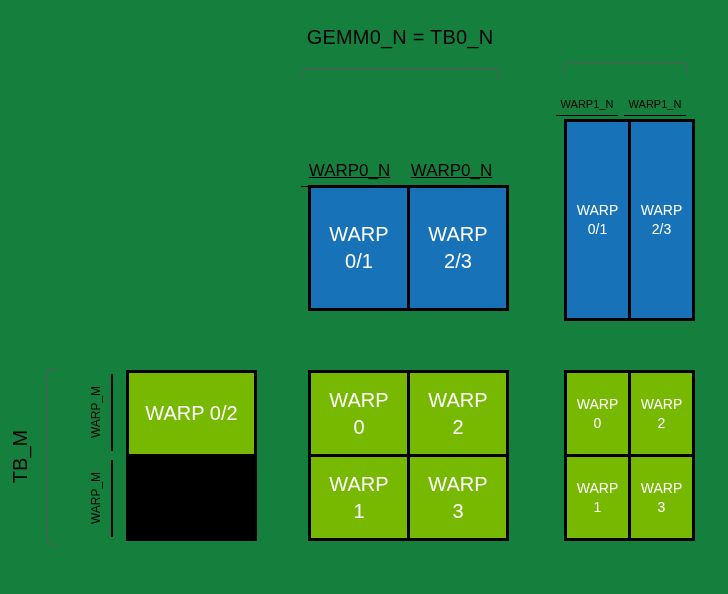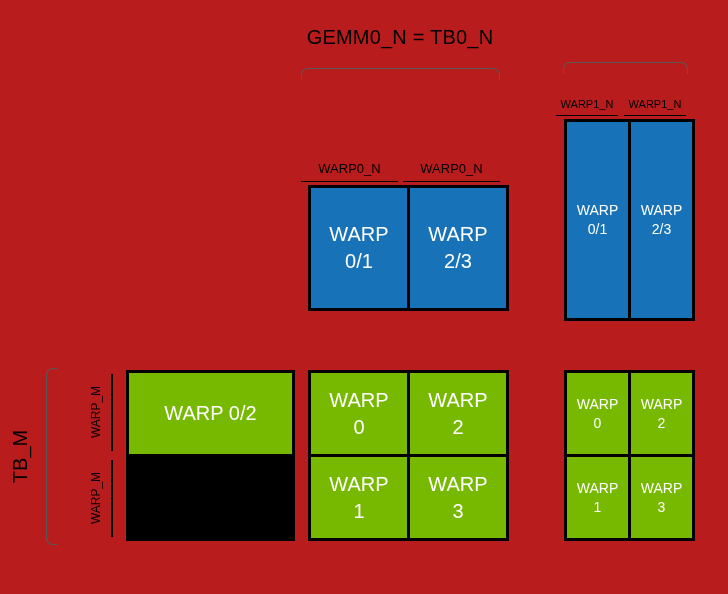--- a/index.html
+++ b/index.html
@@ -1,18 +1,18 @@
 <!DOCTYPE html>
 <html style="--blue: #1772b7; --green: #76b900;"><head>
 <meta charset="utf-8">
 <style>
   * { margin:0; padding:0; box-sizing:border-box; }
   html,body { background:#ffffff; }
   .canvas {
-    position:relative; width:728px; height:594px; background:#b91c1c;
+    position:relative; width:728px; height:594px; background:#15803d;
     font-family:"Liberation Sans", sans-serif; color:#000; overflow:hidden;
   }
   .abs { position:absolute; }
 
   .hdr { font-size:20px; text-align:center; white-space:pre-line; line-height:1.3; letter-spacing:0.2px; }
 
   .bracket-h {
     height:12px;
     border-top:1.5px solid #595959;
     border-left:1.5px solid #595959;
@@ -24,21 +24,21 @@
     border-left:1.5px solid #595959;
     border-top:1.5px solid #595959;
     border-bottom:1.5px solid #595959;
     border-radius:7px 0 0 7px;
   }
 
   .col-label {
     text-align:center; border-bottom:1px solid #000; padding-bottom:5px;
     white-space:nowrap;
   }
-  .fs13 { font-size:13px; }
+  .fs13 { font-size:17px;text-decoration:underline; }
   .fs11 { font-size:11px; }
 
   .grid {
     display:grid; gap:3px; background:#000; border:3px solid #000;margin-left:8px;
   }
   .cell {
     display:flex; align-items:center; justify-content:center;
     color:#fff; text-align:center; white-space:pre-line; line-height:1.35;
   }
   .blue  { background:var(--blue,  #1772b7); }
@@ -88,21 +88,21 @@
 
   <div class="abs vwrap" style="left:82px; top:372px; width:28px; height:80px;">
     <span class="vtext" style="font-size:12px;">WARP_M</span>
   </div>
   <div class="abs vline" style="left:111px; top:374px; height:77px;"></div>
   <div class="abs vwrap" style="left:82px; top:458px; width:28px; height:80px;">
     <span class="vtext" style="font-size:12px;">WARP_M</span>
   </div>
   <div class="abs vline" style="left:111px; top:460px; height:77px;"></div>
 
-  <div class="abs grid" style="left:118px; top:370px; width:169px; height:171px; grid-template-rows:1fr 1fr;">
+  <div class="abs grid" style="left:118px; top:370px; width:131px; height:171px; grid-template-rows:1fr 1fr;">
     <div class="cell green fs20">WARP 0/2</div>
   </div>
 
   <div class="abs grid" style="left:300px; top:370px; width:201px; height:171px; grid-template-columns:1fr 1fr; grid-template-rows:1fr 1fr;">
     <div class="cell green fs20">WARP
 0</div>
     <div class="cell green fs20">WARP
 2</div>
     <div class="cell green fs20">WARP
 1</div>

